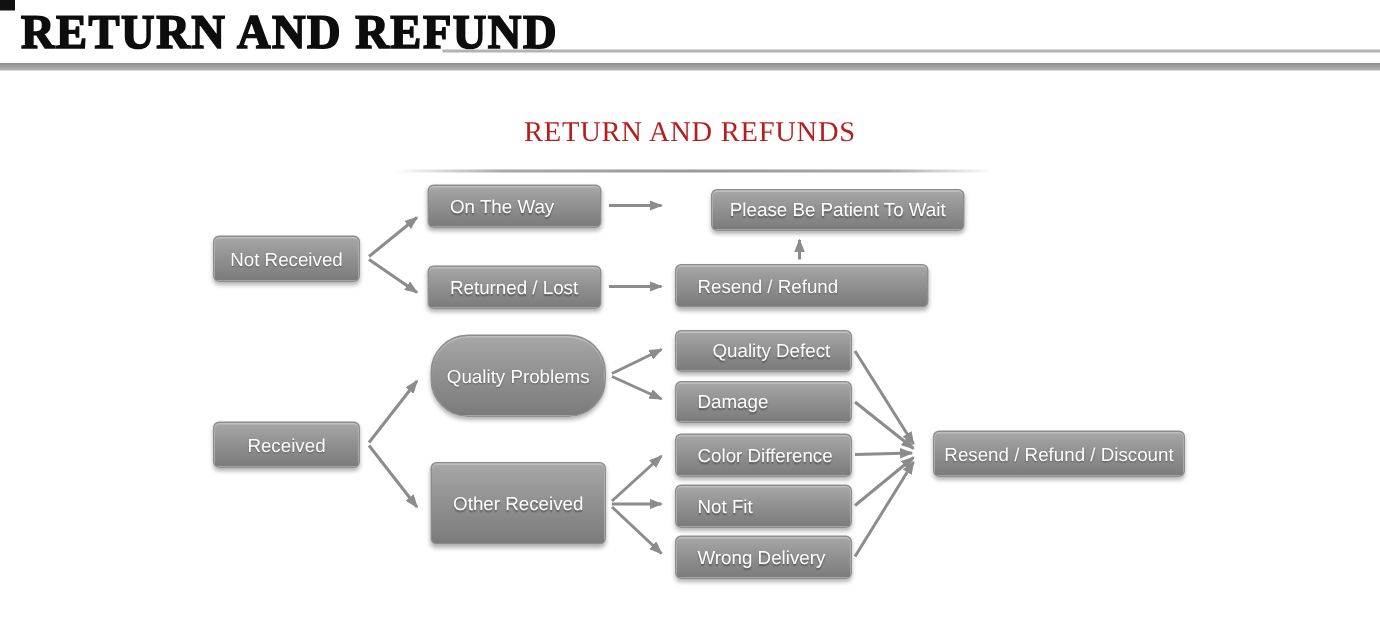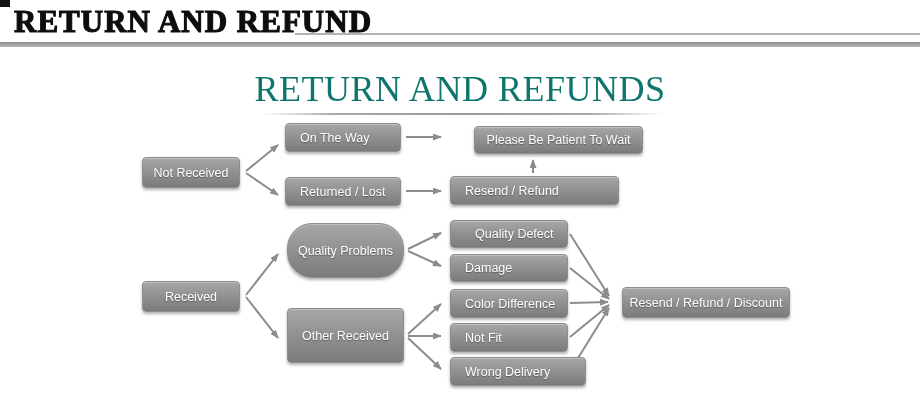--- a/index.html
+++ b/index.html
@@ -33,23 +33,23 @@
   .thick-rule{
     position:absolute;left:0;right:0;top:42px;height:5px;
     background:linear-gradient(to bottom,#8f8f8f,#b5b5b5);
   }
   
   .diagram-title{
     position:absolute;left:0;right:0;top:74px;margin:0;
     text-align:center;
     font-family:"Liberation Serif", serif;
     font-weight:normal;
-    font-size:36px;line-height:30px;
+    font-size:19px;line-height:30px;
     letter-spacing:0.5px;
-    color:#0f766e;
+    color:#b91c1c;
   }
   .title-divider{
     position:absolute;left:263px;top:113px;width:400px;height:2px;
     background:linear-gradient(to right, rgba(170,170,170,0), #a8a8a8 18%, #9a9a9a 50%, #a8a8a8 82%, rgba(170,170,170,0));
   }
   .arrows{
     position:absolute;left:0;top:0;width:920px;height:414px;
     pointer-events:none;
   }
   
@@ -72,21 +72,21 @@
   #n-please-be-patient{left:450px;top:126px;width:169px;height:28px;margin-left:24px;}
   #n-returned-lost{left:285px;top:177px;width:116px;height:29px;}
   #n-resend-refund{left:450px;top:176px;width:169px;height:29px;}
   #n-received{left:142px;top:281px;width:98px;height:31px;}
   #n-quality-problems{left:287px;top:223px;width:117px;height:55px;border-radius:25px;}
   #n-other-questions{left:287px;top:308px;width:117px;height:55px;}
   #n-quality-defect{left:450px;top:220px;width:118px;height:28px;padding-left:24px;}
   #n-damage{left:450px;top:254px;width:118px;height:28px;}
   #n-color-difference{left:450px;top:289px;width:118px;height:29px;}
   #n-not-fit{left:450px;top:323px;width:118px;height:29px;}
-  #n-wrong-delivery{left:450px;top:357px;width:136px;height:29px;}
+  #n-wrong-delivery{left:450px;top:357px;width:118px;height:29px;}
   #n-resend-refund-discount{left:622px;top:287px;width:168px;height:31px;text-align:center;}
 </style>
 </head>
 <body>
 
 <div class="page">
 
   <div class="corner-mark"></div>
   <h1 class="stencil-title">RETURN AND REFUND</h1>
   <div class="thin-rule"></div>

